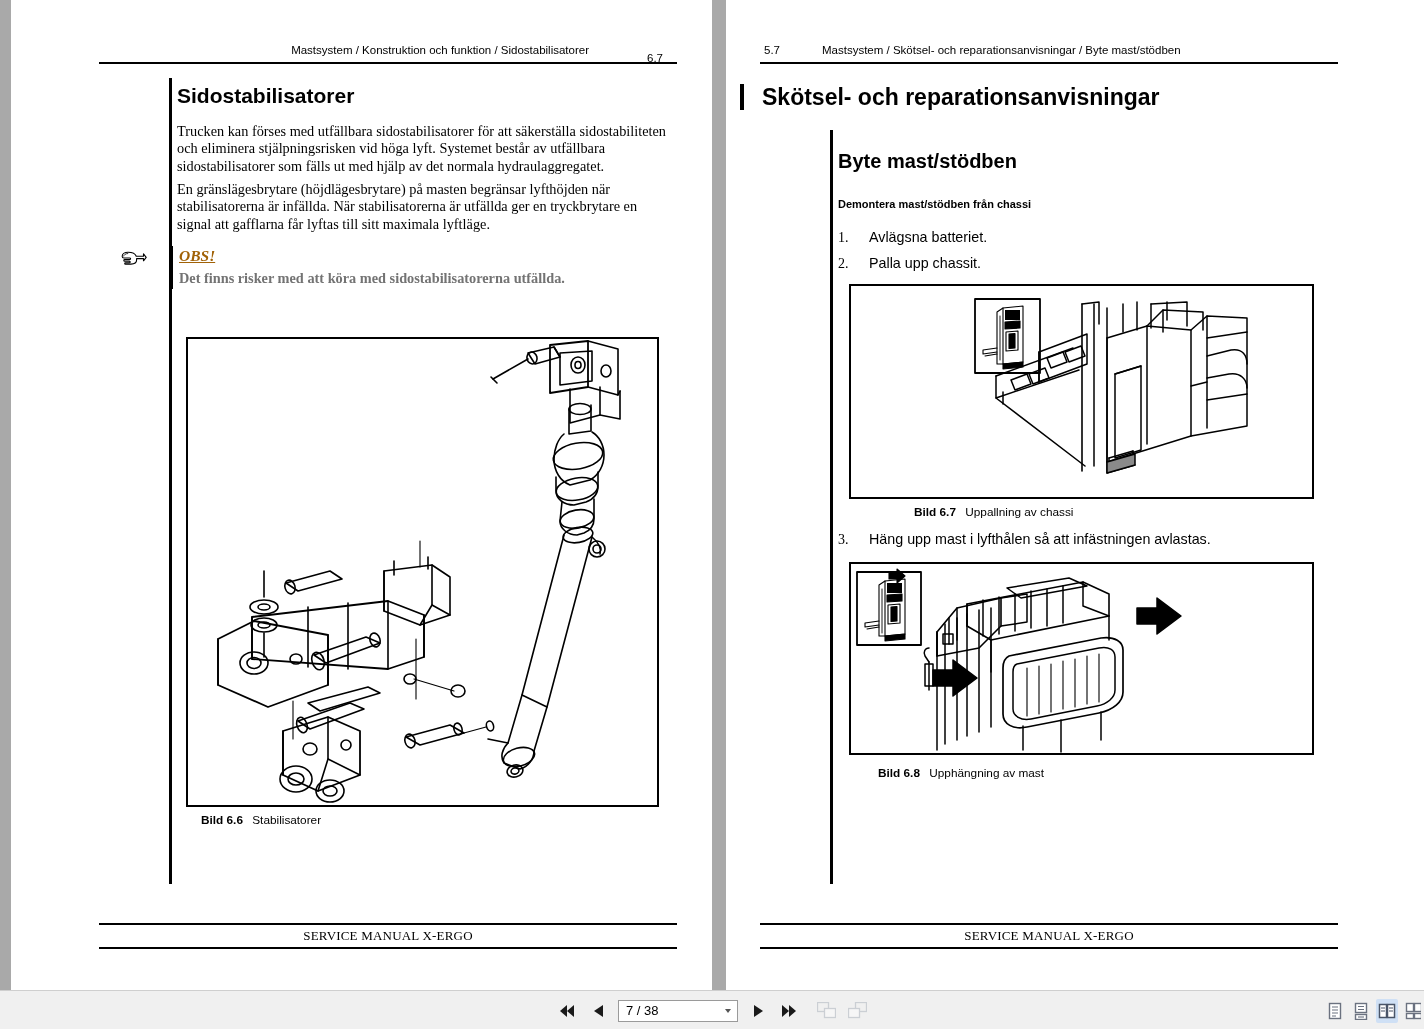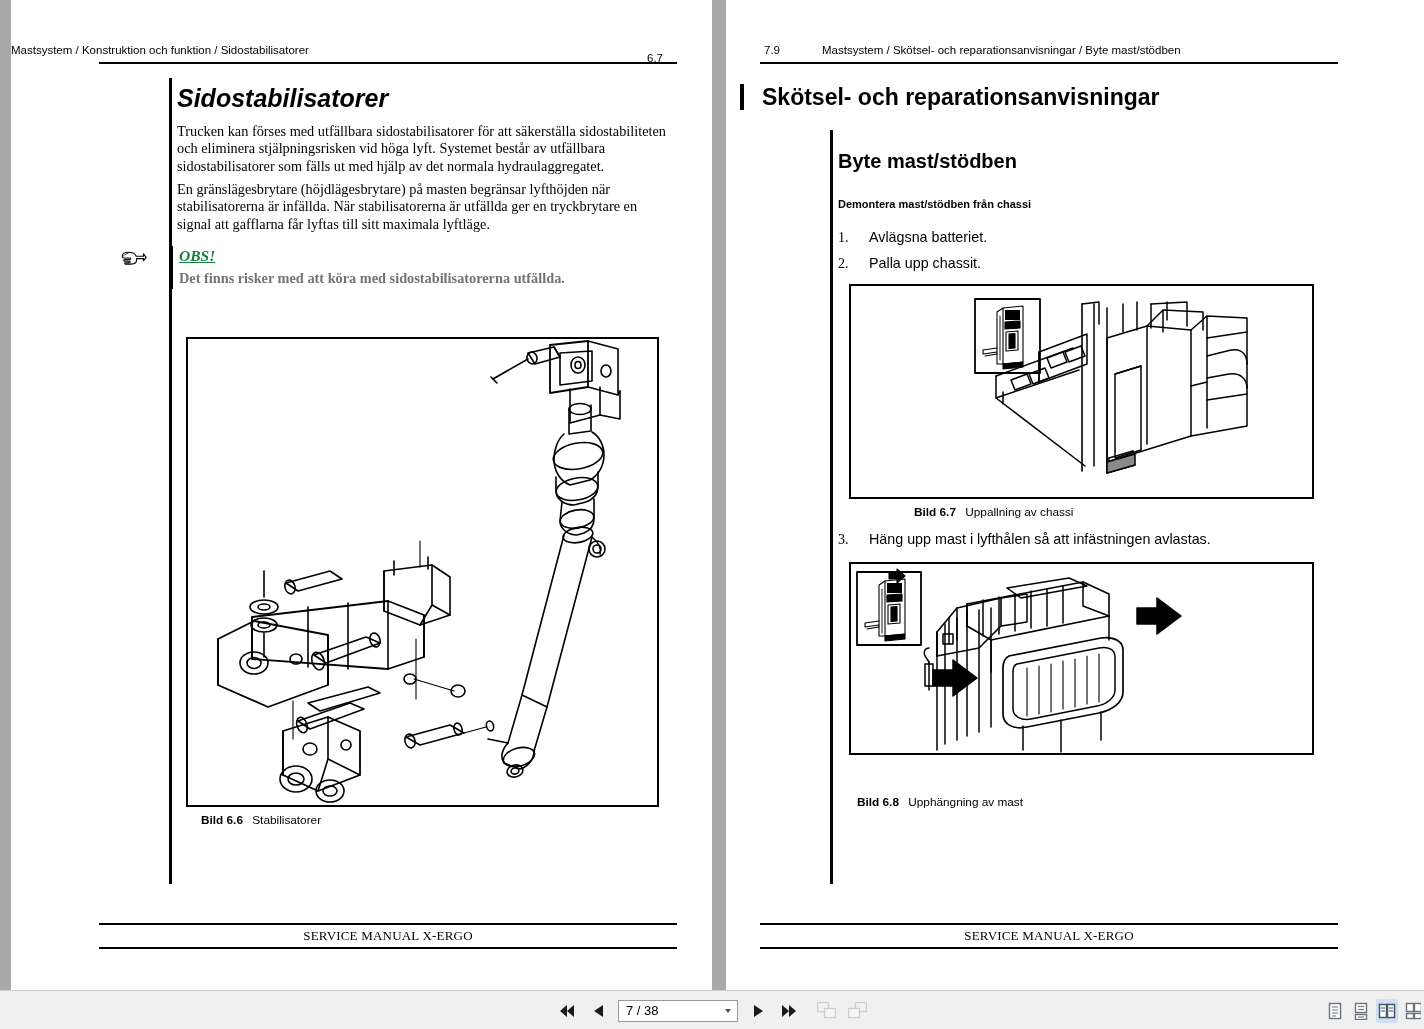--- a/index.html
+++ b/index.html
@@ -40,21 +40,21 @@
     font-size: 11.5px;
     color: #000;
     white-space: nowrap;
   }
   .hdr-rule {
     position: absolute;
     border-bottom: 2px solid #000;
     height: 0;
   }
 
-  #l-hdr-title { left: 0; top: 44px; width: 578px; text-align: left; }
+  #l-hdr-title { left: 0; top: 44px; width: 578px; text-align: right; }
   #l-hdr-page  { left: 636px; top: 44px; margin-top: 8px; }
   #l-hdr-rule  { left: 88px; top: 62px; width: 578px; }
 
   
   .h1 {
     position: absolute;
     font-family: "Liberation Sans", sans-serif;
     font-weight: bold;
     color: #000;
     white-space: nowrap;
@@ -82,21 +82,21 @@
     width: 2px;
     background: #000;
   }
   .note-obs {
     position: absolute;
     font-family: "Liberation Serif", serif;
     font-style: italic;
     font-weight: bold;
     font-size: 15.5px;
     text-decoration: underline;
-    color: #15803d;
+    color: #a16207;
   }
   .note-txt {
     position: absolute;
     font-family: "Liberation Serif", serif;
     font-weight: bold;
     font-size: 14.3px;
     color: #737373;
     white-space: nowrap;
   }
   .hand-icon { position: absolute; }
@@ -211,21 +211,21 @@
 
   <div class="page" id="page-left">
     <div class="page-inner">
 
       <div class="hdr" id="l-hdr-title">Mastsystem / Konstruktion och funktion / Sidostabilisatorer</div>
       <div class="hdr" id="l-hdr-page">6.7</div>
       <div class="hdr-rule" id="l-hdr-rule"></div>
 
       <div class="vbar" style="left:158px; top:78px; width:3px; height:806px;"></div>
 
-      <div class="h1" style="left:166px; top:84px; font-size:25px;font-style:italic;">Sidostabilisatorer</div>
+      <div class="h1" style="left:166px; top:84px; font-size:21px;">Sidostabilisatorer</div>
 
       <div class="para" style="left:166px; top:181px; width:492px;">En gränslägesbrytare (höjdlägesbrytare) på masten begränsar lyfthöjden när stabilisatorerna är infällda. När stabilisatorerna är utfällda ger en tryckbrytare en signal att gafflarna får lyftas till sitt maximala lyftläge.</div>
 
       <div class="para" style="left:166px; top:123px; width:492px;">Trucken kan förses med utfällbara sidostabilisatorer för att säkerställa sidostabiliteten och eliminera stjälpningsrisken vid höga lyft. Systemet består av utfällbara sidostabilisatorer som fälls ut med hjälp av det normala hydraulaggregatet.</div>
 
       <div class="hand-icon" style="left:106px; top:248px;">
         <svg width="30" height="20" viewBox="0 0 30 20">
           <path d="M2 10 L2 10" stroke="#000" fill="none"></path>
           <path d="M11 4.2 C7.5 4.2 5.2 6.2 5.2 8.4 C5.2 9.4 5.9 10 6.9 10 L12.5 10
                    C13.2 10 13.6 10.3 13.6 10.8 C13.6 11.3 13.2 11.6 12.5 11.6 L7.7 11.6
@@ -367,21 +367,21 @@
       <div class="foot-rule-top" style="left:88px; top:923px; width:578px;"></div>
       <div class="foot-txt" style="left:88px; top:928px; width:578px;">SERVICE MANUAL X-ERGO</div>
       <div class="foot-rule-bot" style="left:88px; top:947px; width:578px;"></div>
 
     </div>
   </div>
 
   <div class="page" id="page-right">
     <div class="page-inner">
 
-      <div class="hdr" style="left:38px; top:44px;">7.9</div>
+      <div class="hdr" style="left:38px; top:44px;">5.7</div>
       <div class="hdr" style="left:96px; top:44px;text-align:center;">Mastsystem / Skötsel- och reparationsanvisningar / Byte mast/stödben</div>
       <div class="hdr-rule" style="left:34px; top:62px; width:578px;"></div>
 
       <div class="vbar" style="left:14px; top:84px; width:4px; height:26px;"></div>
 
       <div class="h1" style="left:36px; top:84px; font-size:23px;">Skötsel- och reparationsanvisningar</div>
 
       <div class="vbar" style="left:104px; top:130px; width:3px; height:754px;"></div>
 
       <div class="h1" style="left:112px; top:150px; font-size:20px;">Byte mast/stödben</div>
@@ -534,21 +534,21 @@
             <path d="M78 98 L78 126"></path>
             <path d="M74 100 L82 100 L82 122 L74 122 Z"></path>
             <path d="M78 84 C74 84 72 88 74 92 L78 98"></path>
 
             <path d="M286 44 L306 44 L306 34 L330 52 L306 70 L306 60 L286 60 Z" fill="#000" stroke="#000"></path>
             <path d="M96 114 L116 114 L116 104 L140 122 L116 140 L116 130 L96 130 Z" fill="#000" stroke="#000" transform="translate(-14,-8)"></path>
           </g>
         </svg>
       </div>
 
-      <div class="figcap" style="left:131px; top:766px;margin-top:29px;">
+      <div class="figcap" style="left:152px; top:766px;">
         <b>Bild 6.8</b>
         <span style="display:inline-block;width:6px"></span><span>Upphängning av mast</span>
       </div>
 
       <div class="foot-rule-top" style="left:34px; top:923px; width:578px;"></div>
       <div class="foot-txt" style="left:34px; top:928px; width:578px;">SERVICE MANUAL X-ERGO</div>
       <div class="foot-rule-bot" style="left:34px; top:947px; width:578px;"></div>
 
     </div>
   </div>

